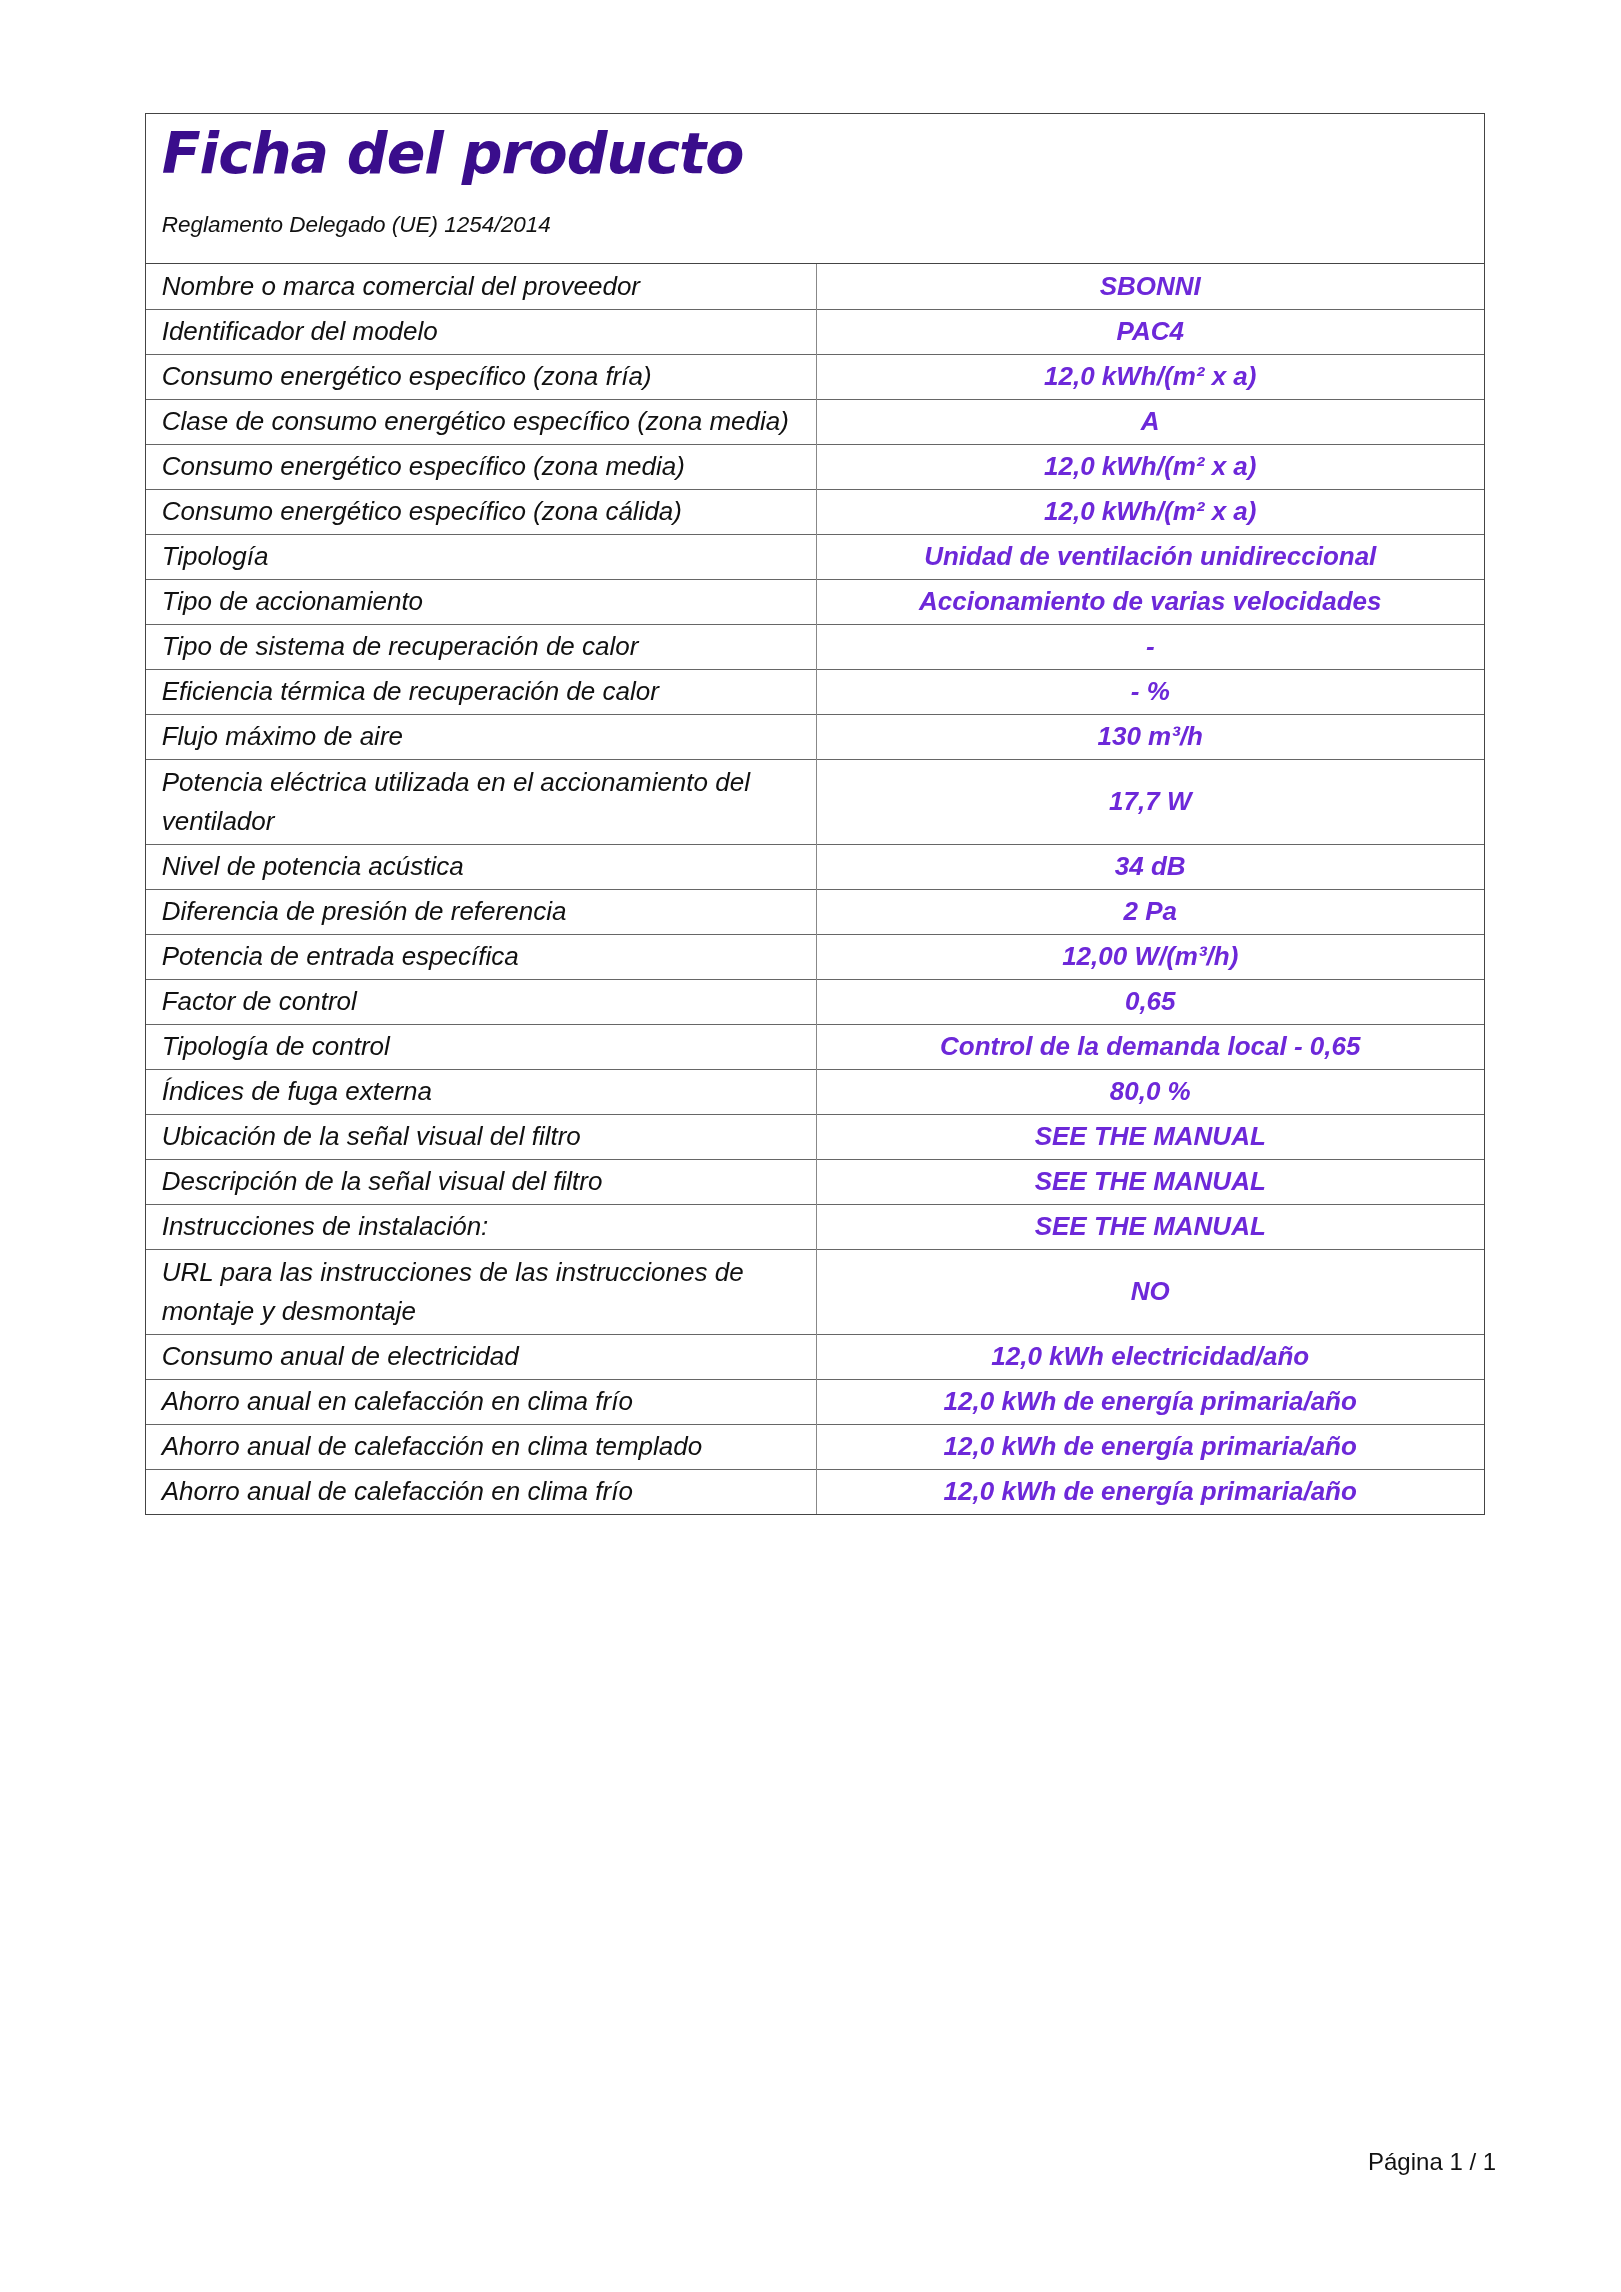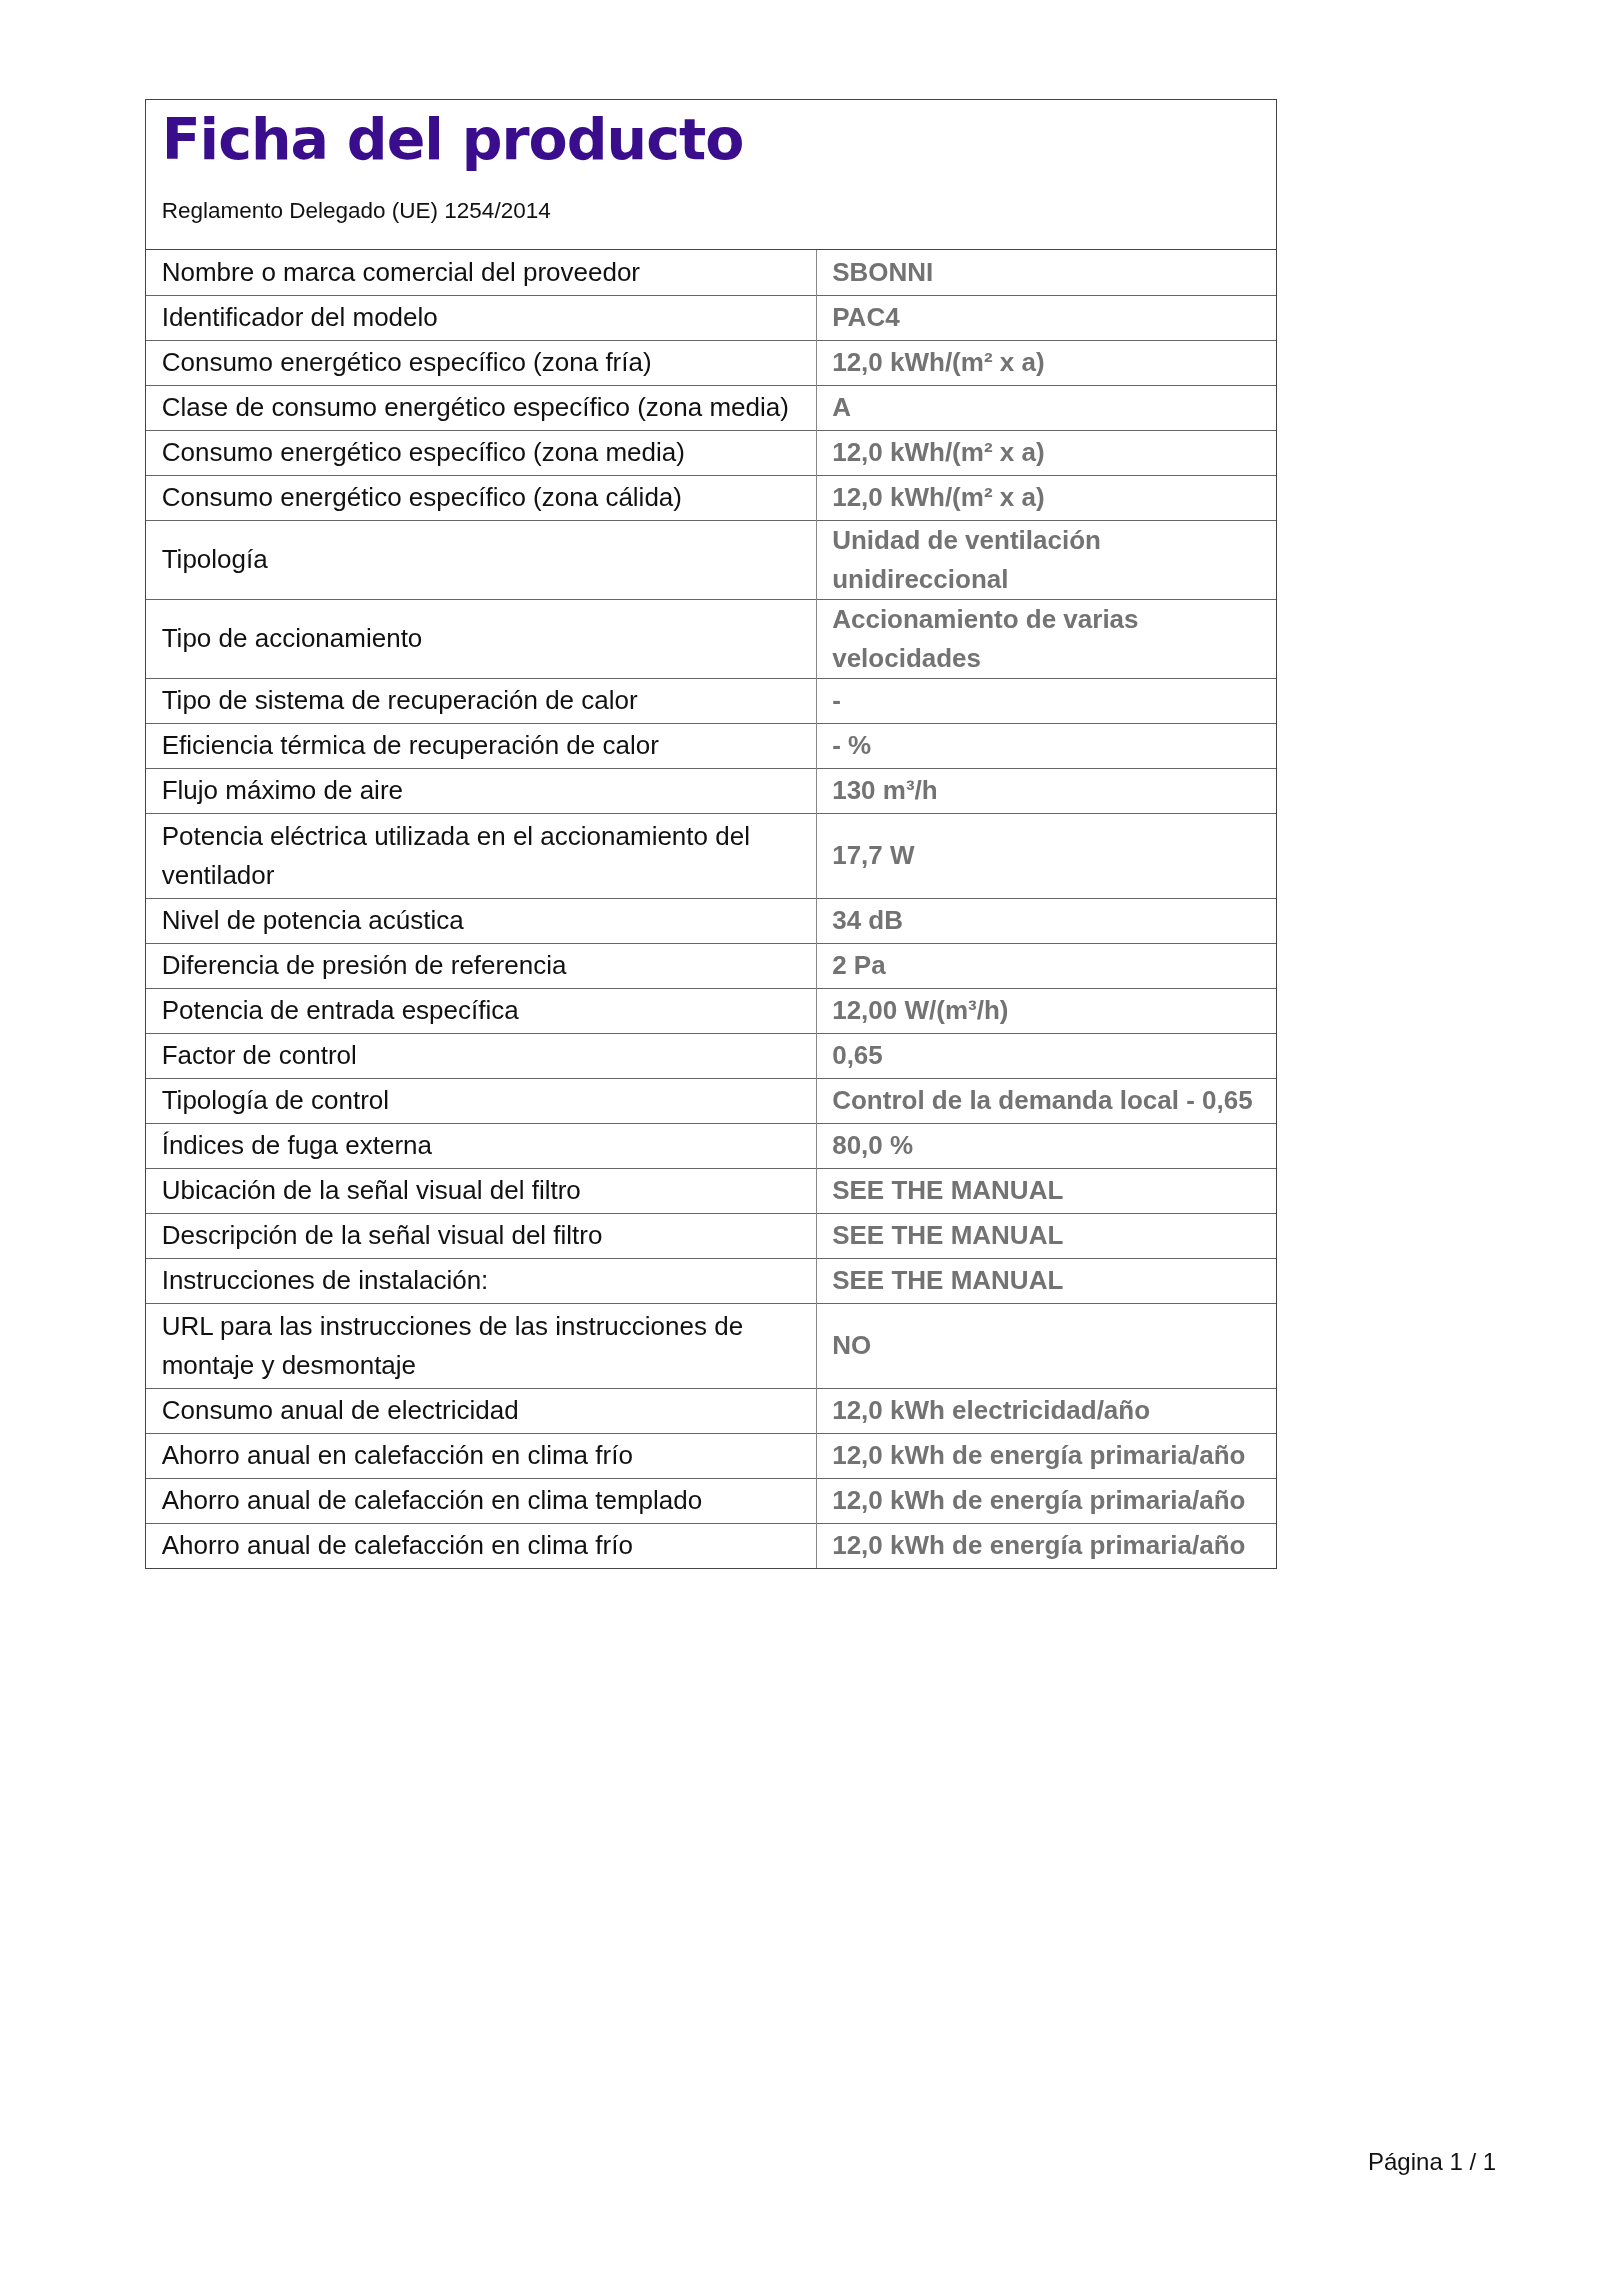--- a/index.html
+++ b/index.html
@@ -1,25 +1,25 @@
 <!DOCTYPE html>
 <html><head>
 <meta charset="utf-8">
 <style>
   html, body { margin:0; padding:0; background:#ffffff; }
   body { width:1621px; height:2293px; position:relative; font-family:"Liberation Sans", sans-serif; color:#000; }
-  .sheet { position:absolute; left:145px; top:99px; width:1132px; border:1.5px solid #444; box-sizing:border-box; }
+  .sheet { position:absolute; left:145px; top:113px; width:1340px; border:1.5px solid #444; box-sizing:border-box;font-style:italic; }
   .head { height:150px; border-bottom:1.5px solid #444; box-sizing:border-box; padding-left:15.7px; position:relative; }
   .title { position:absolute; left:15.7px; top:5.9px; font-family:"DejaVu Sans", sans-serif; font-weight:bold; font-size:57px; color:#3a0d8c; letter-spacing:-1px; }
   .subtitle { position:absolute; left:15.7px; top:98px; font-family:"Liberation Sans", sans-serif; font-size:22.5px; color:#111;text-align:right; }
   table { border-collapse:collapse; width:100%; table-layout:fixed; }
   td { border-top:1.5px solid #666; font-size:26px; line-height:39px; padding:0 15.7px; height:45px; box-sizing:border-box; vertical-align:middle; }
   tr:first-child td { border-top:none; }
   td.label { width:670px; border-right:1.5px solid #888; color:#111; }
-  td.value { font-weight:bold; color:#737373; }
+  td.value { text-align:center; font-weight:bold; color:#6d28d9; }
   tr.tall td { height:85px; }
   .footer { position:absolute; left:1368px; top:2148px; font-size:24px; color:#111; }
 </style>
 </head>
 <body>
 
 <div class="sheet">
   <div class="head">
     <div class="title">Ficha del producto</div>
     <div class="subtitle">Reglamento Delegado (UE) 1254/2014</div>

